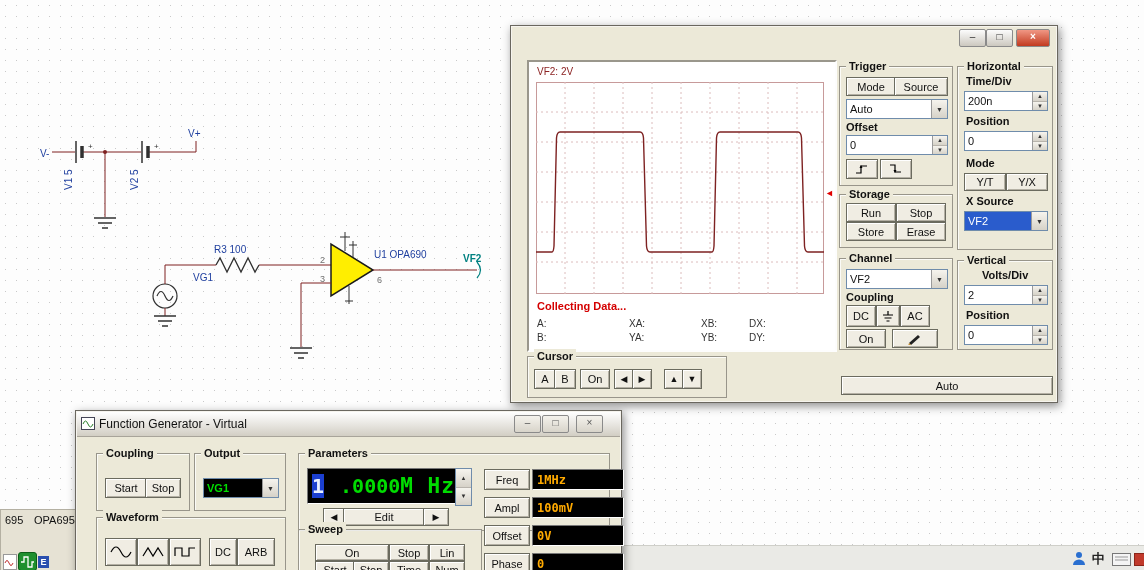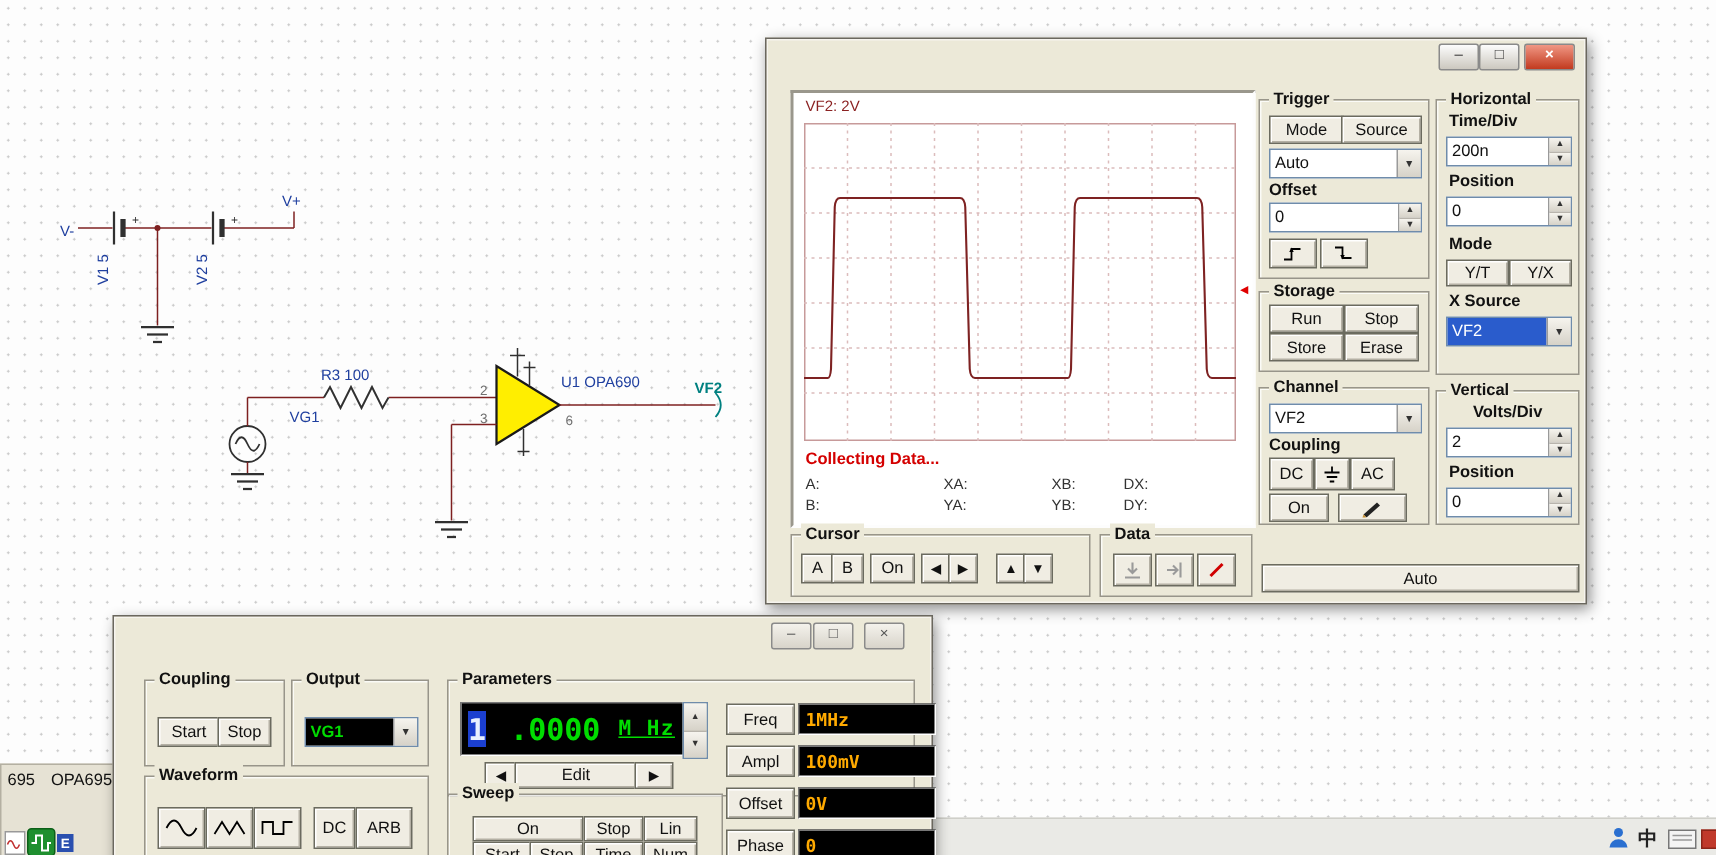--- a/index.html
+++ b/index.html
@@ -45,21 +45,21 @@
                  background:linear-gradient(#f6f4ee,#d6d2c8);border-bottom:1px solid #b8b4ac;color:#333;
                  display:flex;align-items:center;justify-content:center;}
   .spin .sa span:last-child{border-bottom:none;}
   
   .led{position:absolute;background:#000;border:1px solid;border-color:#777 #fff #fff #777;
        color:#ffaa00;font:bold 12px "DejaVu Sans Mono",monospace;display:flex;align-items:center;padding:0 4px;}
   .bigled{position:absolute;background:#000;border:1px solid;border-color:#777 #fff #fff #777;
           display:flex;align-items:center;padding:0 4px;font:bold 20px "DejaVu Sans Mono",monospace;}
   .bigled .dsel{background:#1b3fd0;color:#e8f0ff;}
   .bigled .drest{color:#00dd00;margin-left:16px;}
-  .bigled .unit{color:#00dd00;font-size:14px;margin-left:12px;letter-spacing:1px;text-decoration:underline;}
+  .bigled .unit{color:#00dd00;font-size:21px;letter-spacing:1px;}
   
   .scope-outer{position:absolute;background:#fff;border:2px solid;border-color:#9a978c #fdfdfd #fdfdfd #9a978c;}
   .ro{position:absolute;font-size:10px;color:#333;white-space:nowrap;}
   .tray-ico{position:absolute;}
 </style>
 </head>
 <body>
 <div id="root">
 
 <svg class="abs" style="left:0;top:0;z-index:1" width="1144" height="570">
@@ -201,38 +201,20 @@
     <span class="gt">Cursor</span>
     <span class="btn" style="left:6px;top:12px;width:20px;height:18px">A</span>
     <span class="btn" style="left:26px;top:12px;width:20px;height:18px">B</span>
     <span class="btn" style="left:52px;top:12px;width:28px;height:18px">On</span>
     <span class="btn sm" style="left:86px;top:12px;width:18px;height:18px">◀</span>
     <span class="btn sm" style="left:104px;top:12px;width:18px;height:18px">▶</span>
     <span class="btn sm" style="left:136px;top:12px;width:18px;height:18px">▲</span>
     <span class="btn sm" style="left:154px;top:12px;width:18px;height:18px">▼</span>
   </div>
 
-  <div class="grp" style="left:222px;top:330px;width:100px;height:40px">
-    <span class="gt">Data</span>
-    <span class="btn" style="left:8px;top:12px;width:24px;height:20px">
-      <svg width="12" height="12">
-            <path d="M6,1 v6 M3,5 l3,3 l3,-3 M1,11 h10" stroke="#9a9a9a" fill="none" stroke-width="1.4"></path>
-          </svg>
-    </span>
-    <span class="btn" style="left:36px;top:12px;width:24px;height:20px">
-      <svg width="12" height="12">
-            <path d="M1,6 h7 M5,3 l3,3 l-3,3 M10,1 v10" stroke="#9a9a9a" fill="none" stroke-width="1.4"></path>
-          </svg>
-    </span>
-    <span class="btn" style="left:64px;top:12px;width:24px;height:20px">
-      <svg width="12" height="12">
-            <path d="M2,10 L10,2" stroke="#d00000" stroke-width="2"></path>
-          </svg>
-    </span>
-  </div>
 
   <div class="grp" style="left:328px;top:40px;width:112px;height:118px">
     <span class="gt">Trigger</span>
     <span class="btn" style="left:6px;top:10px;width:48px;height:17px">Mode</span>
     <span class="btn" style="left:54px;top:10px;width:52px;height:17px">Source</span>
     <div class="combo" style="left:6px;top:32px;width:100px;height:18px">
       <span class="cv">Auto</span>
       <span class="ca">▼</span>
     </div>
     <span class="bl" style="left:6px;top:54px">Offset</span>
@@ -333,20 +315,29 @@
             <span>▲</span>
             <span>▼</span>
           </span>
     </div>
   </div>
 
   <span class="btn" style="left:330px;top:350px;width:210px;height:17px">Auto</span>
 </div>
 
 <div class="win" style="left:75px;top:410px;width:545px;height:178px">
+  <div class="tbar" style="height:24px">
+    <span>
+      <svg width="14" height="13">
+            <rect x="0.5" y="0.5" width="13" height="12" fill="#fff" stroke="#445"></rect>
+            <path d="M2,7 q2.5,-6 5,0 q2.5,6 5,0" stroke="#2a7f2a" fill="none" stroke-width="1"></path>
+          </svg>
+    </span>
+    <span class="ttl">Function Generator - Virtual</span>
+  </div>
   <span class="wbtn flat" style="left:438px;top:4px">–</span>
   <span class="wbtn flat" style="left:466px;top:4px">□</span>
   <span class="wbtn flat" style="left:500px;top:4px">×</span>
 
   <div class="grp" style="left:20px;top:42px;width:92px;height:56px">
     <span class="gt">Coupling</span>
     <span class="btn" style="left:8px;top:24px;width:40px;height:18px">Start</span>
     <span class="btn" style="left:48px;top:24px;width:34px;height:18px">Stop</span>
   </div>
 

